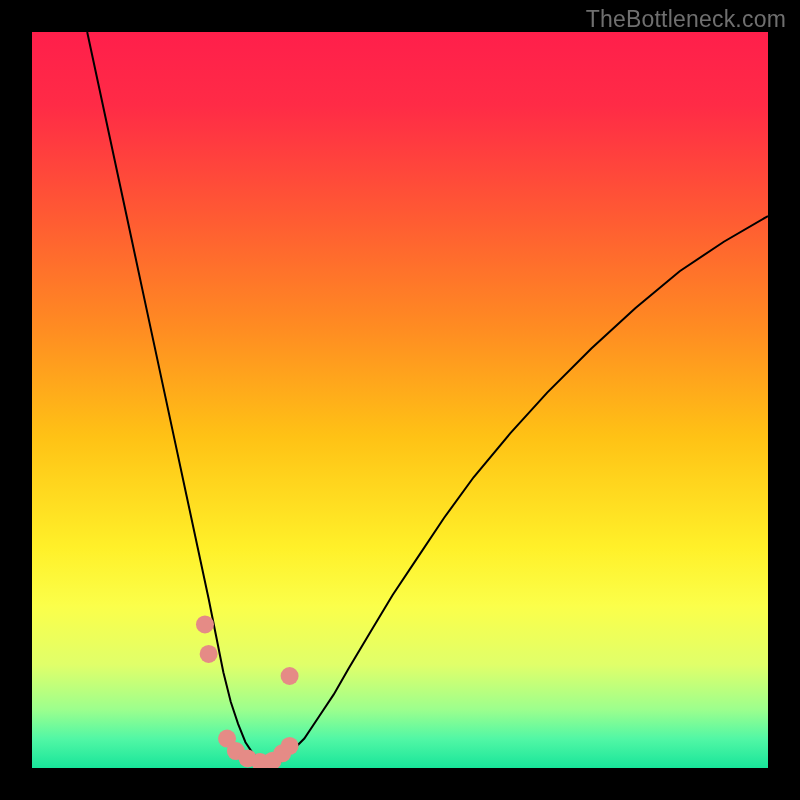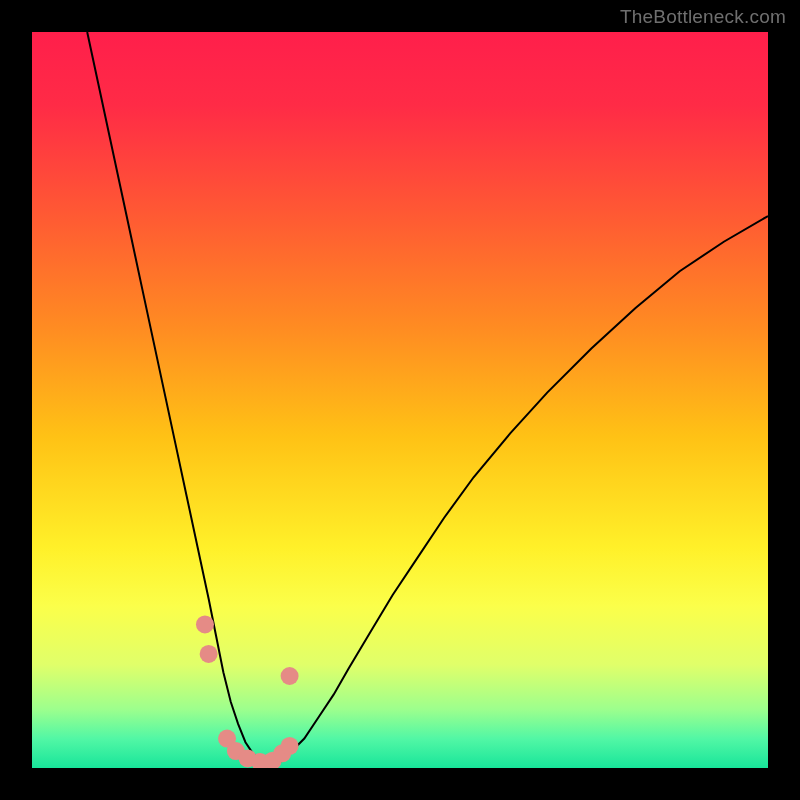--- a/index.html
+++ b/index.html
@@ -24,21 +24,21 @@
     left: 32px;
     top: 32px;
     width: 736px;
     height: 736px;
   }
   .watermark {
     position: absolute;
     top: 6px;
     right: 14px;
     color: #6f6f6f;
-    font-size: 19px;
+    font-size: 23px;
     font-weight: 500;
     letter-spacing: 0.2px;
   }
   svg { display: block; }
 </style>
 </head>
 <body>
 
 <div class="frame">
   <div class="watermark">TheBottleneck.com</div>

